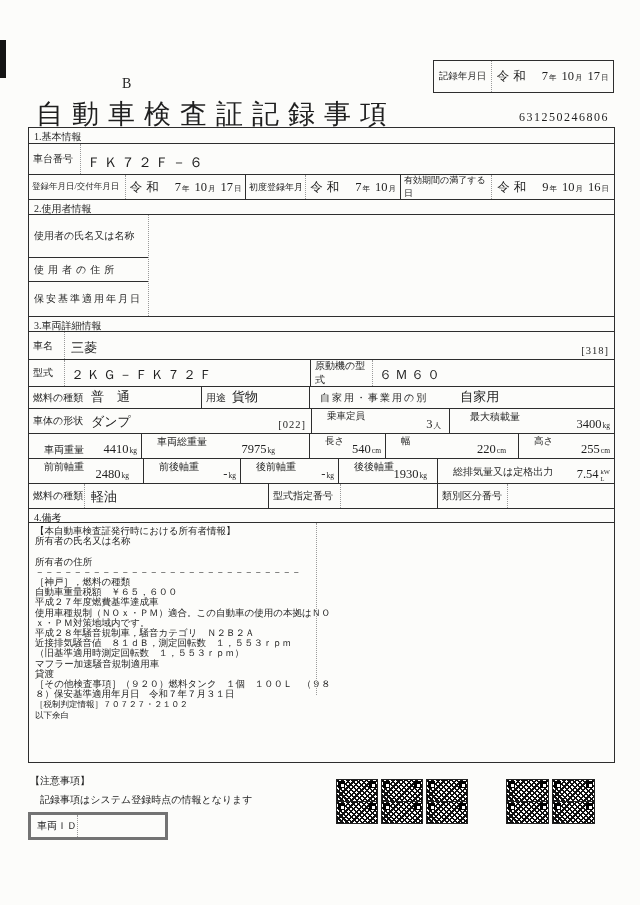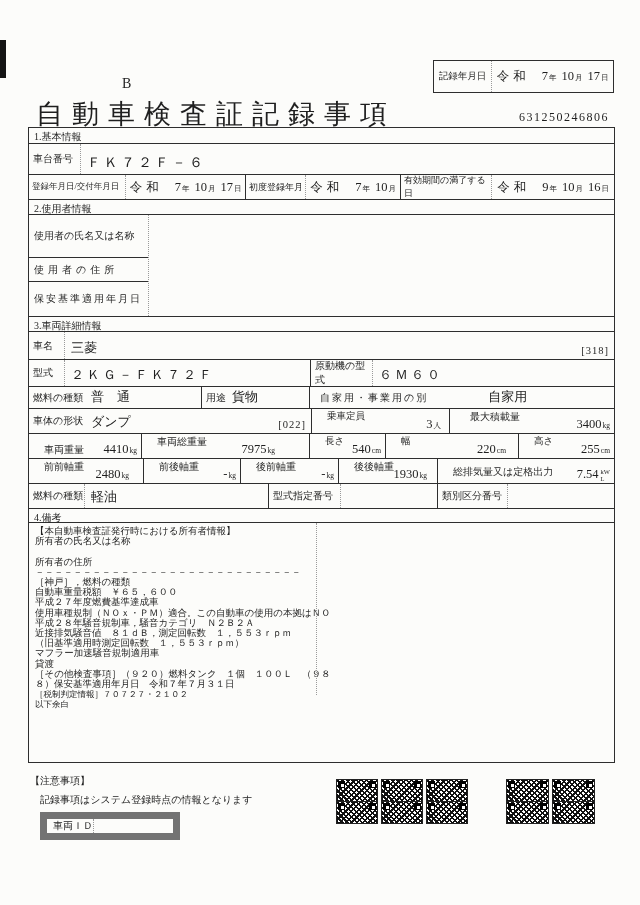--- a/index.html
+++ b/index.html
@@ -53,21 +53,21 @@
   .user-values{flex:1;}
   .ls2{letter-spacing:2px;}
   
   .remarks{position:relative;font-size:9.5px;line-height:10.2px;padding:3px 0 0 6px;box-sizing:border-box;}
   .remark-line{white-space:pre;min-height:10.2px;}
   .remark-line.small{font-size:8.5px;}
   .remark-divider{position:absolute;left:287px;top:0;height:172px;border-left:1px dotted #9a9a9a;}
   
   .notice-title{position:absolute;left:30px;top:774px;font-size:10px;}
   .notice-text{position:absolute;left:40px;top:793px;font-size:10px;}
-  .vid-box{position:absolute;left:40px;top:812px;width:140px;height:28px;border:7px solid #737373;display:flex;box-sizing:border-box;}
+  .vid-box{position:absolute;left:28px;top:812px;width:140px;height:28px;border:3px solid #737373;display:flex;box-sizing:border-box;}
   .vid-box .vid-label{width:47px;display:flex;align-items:center;padding-left:6px;font-size:10px;border-right:1px dotted #9a9a9a;box-sizing:border-box;}
   .vid-box .vid-value{flex:1;font-size:11px;display:flex;align-items:center;padding-left:4px;}
   
   .qr-group{position:absolute;display:grid;grid-template-rows:21px 21px;row-gap:1px;column-gap:5px;}
   .qg1{left:337px;top:780px;grid-template-columns:40px 40px 40px;}
   .qg2{left:507px;top:780px;grid-template-columns:41px 41px;}
   .qr{position:relative;background:
       repeating-linear-gradient(45deg,#111 0 1.5px,rgba(255,255,255,0) 1.5px 3.5px),
       repeating-linear-gradient(135deg,#111 0 1.5px,#fff 1.5px 4px);
       outline:1px solid #222;}
@@ -197,21 +197,21 @@
 
     <div class="row h22">
       <div class="cell solid-r" style="width:173px;">
         <span class="lbl" style="width:56px;">燃料の種類</span>
         <span class="val bottom">普　通</span>
       </div>
       <div class="cell solid-r" style="width:108px;">
         <span class="lbl">用途</span>
         <span class="val bottom">貨物</span>
       </div>
-      <div class="cell" style="flex:1;gap:28px;">
+      <div class="cell" style="flex:1;">
         <span class="lbl ls2" style="padding-left:10px;">自家用・事業用の別</span>
         <span class="val bottom" style="margin-left:26px;">自家用</span>
       </div>
     </div>
 
     <div class="row h25">
       <div class="cell solid-r" style="width:283px;">
         <span class="lbl" style="width:56px;">車体の形状</span>
         <span class="val bottom">ダンプ</span>
         <span class="code">[022]</span>
@@ -296,20 +296,21 @@
       <div>
         <div class="remark-line">【本自動車検査証発行時における所有者情報】</div>
         <div class="remark-line">所有者の氏名又は名称</div>
         <div class="remark-line"></div>
         <div class="remark-line">所有者の住所</div>
         <div class="remark-line">－－－－－－－－－－－－－－－－－－－－－－－－－－－－</div>
         <div class="remark-line">［神戸］，燃料の種類</div>
         <div class="remark-line">自動車重量税額　￥６５，６００</div>
         <div class="remark-line">平成２７年度燃費基準達成車</div>
         <div class="remark-line">使用車種規制（ＮＯｘ・ＰＭ）適合。この自動車の使用の本拠はＮＯ</div>
+        <div class="remark-line">ｘ・ＰＭ対策地域内です。</div>
         <div class="remark-line">平成２８年騒音規制車，騒音カテゴリ　Ｎ２Ｂ２Ａ</div>
         <div class="remark-line">近接排気騒音値　８１ｄＢ，測定回転数　１，５５３ｒｐｍ</div>
         <div class="remark-line">（旧基準適用時測定回転数　１，５５３ｒｐｍ）</div>
         <div class="remark-line">マフラー加速騒音規制適用車</div>
         <div class="remark-line">貸渡</div>
         <div class="remark-line">［その他検査事項］（９２０）燃料タンク　１個　１００Ｌ　（９８</div>
         <div class="remark-line">８）保安基準適用年月日　令和７年７月３１日</div>
         <div class="remark-line small">［税制判定情報］７０７２７・２１０２</div>
         <div class="remark-line small">以下余白</div>
       </div>

